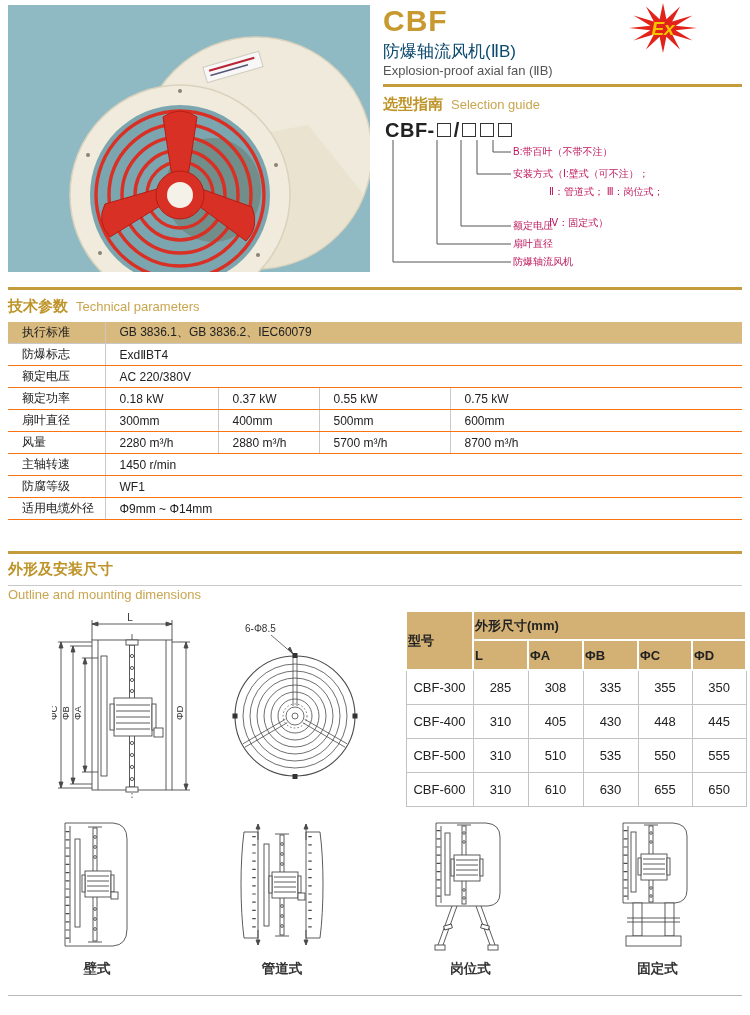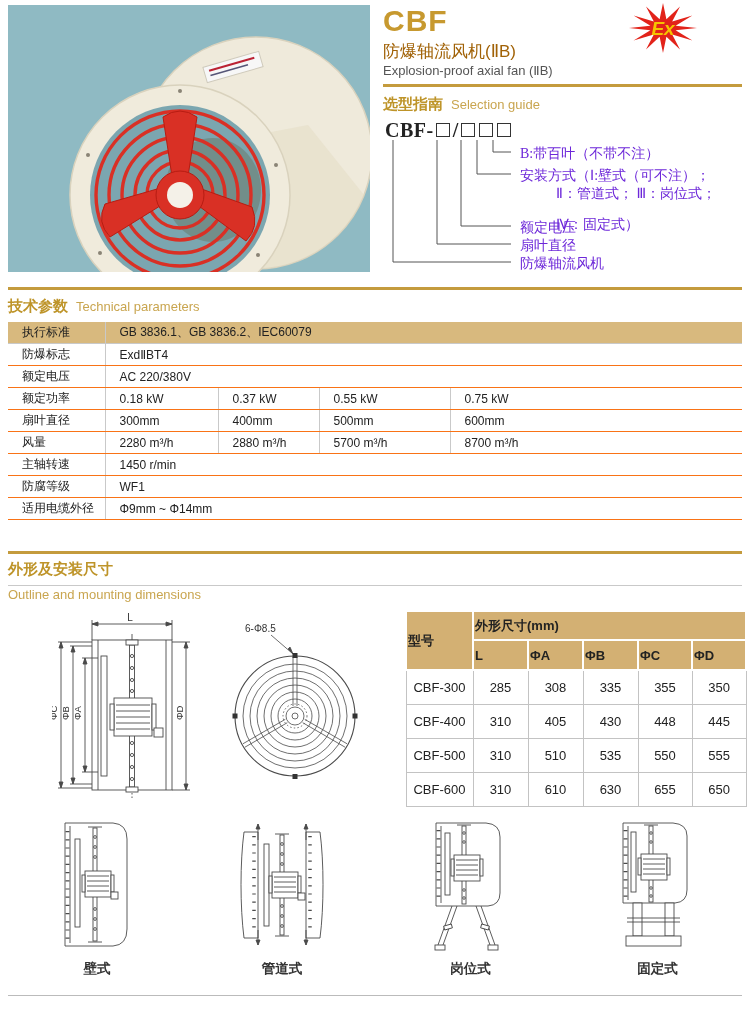--- a/index.html
+++ b/index.html
@@ -5,38 +5,38 @@
   html,body{margin:0;padding:0;background:#fff;}
   .page{position:relative;width:750px;height:1015px;background:#fff;overflow:hidden;
         font-family:"Liberation Sans","DejaVu Sans",sans-serif;color:#222;}
   .abs{position:absolute;}
 
   
   .photo{left:8px;top:5px;width:362px;height:267px;}
 
   
   .prod-code{left:383px;top:4px;font-size:30px;font-weight:bold;color:#C7992F;letter-spacing:1px;}
-  .title-cn{left:383px;top:40px;font-size:17px;color:#a16207;}
+  .title-cn{left:383px;top:40px;font-size:17px;color:#0c4a6e;}
   .title-en{left:383px;top:63px;font-size:13px;color:#555;}
   .exlogo{left:623px;top:0px;width:80px;height:60px;}
 
   .rule-gold{height:3px;background:#C49B3D;}
   .rule-gray{height:1px;background:#c9c9c9;}
 
   .sec-title{font-size:15px;display:flex;align-items:baseline;gap:8px;white-space:nowrap;}
   .sec-title .cn{font-weight:bold;color:#BE9429;}
   .sec-title .en{font-size:13px;color:#C9A54F;}
 
   
-  .diagram{left:385px;top:118px;width:357px;height:165px;font-family:Liberation Serif, serif;}
+  .diagram{left:385px;top:118px;width:357px;height:165px;}
   .model-row{position:absolute;left:0;top:0;display:flex;align-items:center;height:24px;}
   .model-row .pfx{font-size:20px;font-weight:bold;color:#222;letter-spacing:0.5px;}
   .model-row .box{width:12px;height:12px;border:1.5px solid #333;margin:0 2px;display:inline-block;}
   .model-row .slash{font-size:20px;font-weight:bold;color:#222;margin:0 1px;}
-  .dlabel{position:absolute;left:128px;font-size:14px;color:#6d28d9;white-space:nowrap;margin-left:7px;}
+  .dlabel{position:absolute;left:128px;font-size:10px;color:#be185d;white-space:nowrap;}
   .dlabel.indent{left:164px;}
 
   
   table{border-collapse:collapse;table-layout:fixed;}
   .tech{left:8px;top:322px;width:734px;font-size:12px;}
   .tech td{height:21px;border-bottom:1px solid #f97316;padding:0 0 0 14px;vertical-align:middle;}
   .tech td+td{border-left:1px solid #c9c9c9;}
   .tech tr.gold td{background:#D8B97E;border-bottom:1px solid #c9c9c9;}
   .tech td.lbl{color:#222;}
 

